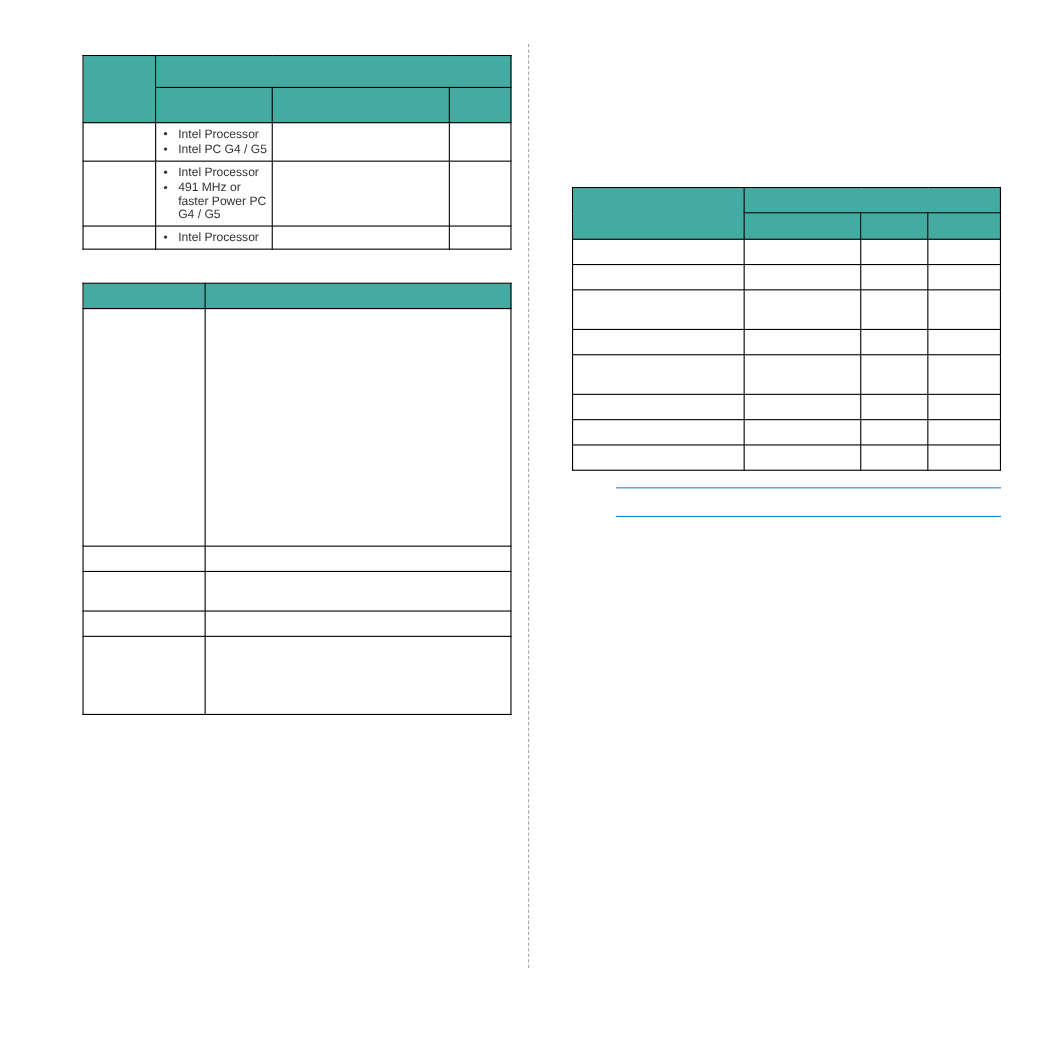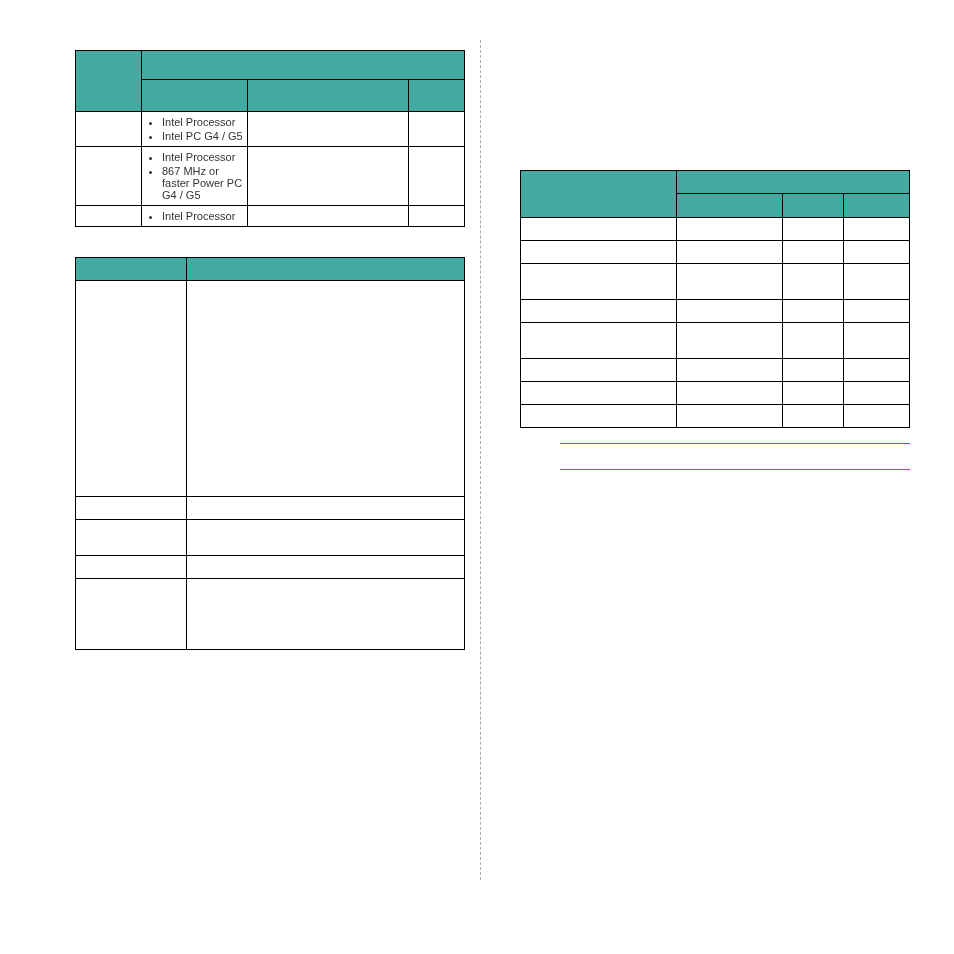--- a/index.html
+++ b/index.html
@@ -42,21 +42,21 @@
               </ul>
             </td>
             <td></td>
             <td></td>
           </tr>
       <tr>
             <td></td>
             <td>
               <ul>
                 <li>Intel Processor</li>
-                <li>867 MHz or faster Power PC G4 / G5</li>
+                <li>491 MHz or faster Power PC G4 / G5</li>
               </ul>
             </td>
             <td></td>
             <td></td>
           </tr>
       <tr>
             <td></td>
             <td>
               <ul>
                 <li>Intel Processor</li>

